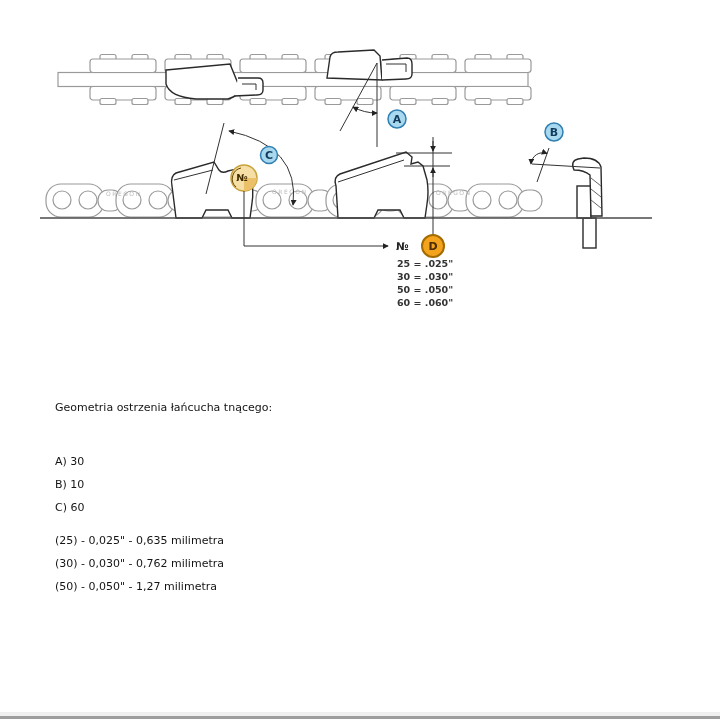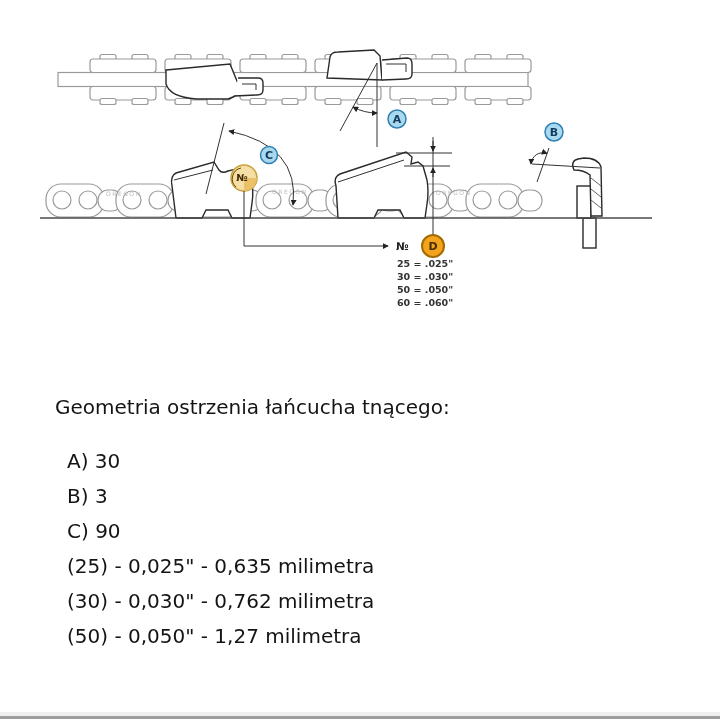--- a/index.html
+++ b/index.html
@@ -12,23 +12,23 @@
   .badge-letter-d{font-size:11px;font-weight:bold;fill:#4a2d00;text-anchor:middle;}
   .marker-letter{font-size:9.5px;font-weight:bold;fill:#3f2a00;text-anchor:middle;}
   .brand-text{font-size:6px;fill:#b9b9b9;letter-spacing:1.5px;}
   .gauge-text{font-size:9.5px;font-weight:600;fill:#333;}
   .no-label{font-size:10.5px;font-weight:bold;fill:#222;}
   .chain{fill:#fff;stroke:#9a9a9a;stroke-width:1.2;}
   .cutter{fill:#fff;stroke:#2a2a2a;stroke-width:1.4;}
   .thinline{stroke:#333;stroke-width:1;fill:none;}
   .ground{stroke:#4a4a4a;stroke-width:1.5;}
   .textblock{position:absolute;left:55px;top:396px;width:630px;
-    font-size:20px;line-height:23px;color:#141414;}
+    font-size:11px;line-height:23px;color:#141414;}
   .tb-title{margin:0 0 31px 0;}
-  .tb-line{margin:12px;}
+  .tb-line{margin:0;}
   .tb-gauges{margin-top:10px;}
   .bottom-strip-light{position:absolute;left:0;top:712px;width:720px;height:4px;background:#f0f0f0;}
   .bottom-strip-dark{position:absolute;left:0;top:716px;width:720px;height:3px;background:#9e9e9e;}
 </style>
 </head>
 <body>
 
 
 
 <svg width="720" height="340" viewBox="0 0 720 340">
@@ -168,22 +168,22 @@
       <text class="gauge-text" x="397" y="293">50 = .050"</text>
       <text class="gauge-text" x="397" y="306">60 = .060"</text>
     </g>
   </g>
 </svg>
 
 
 <div class="textblock">
   <p class="tb-title">Geometria ostrzenia łańcucha tnącego:</p>
   <p class="tb-line">A) 30</p>
-  <p class="tb-line">B) 3</p>
-  <p class="tb-line">C) 90</p>
+  <p class="tb-line">B) 10</p>
+  <p class="tb-line">C) 60</p>
   <div class="tb-gauges">
     <p class="tb-line">(25) - 0,025" - 0,635 milimetra</p>
     <p class="tb-line">(30) - 0,030" - 0,762 milimetra</p>
     <p class="tb-line">(50) - 0,050" - 1,27 milimetra</p>
   </div>
 </div>
 
 <div class="bottom-strip-light"></div>
 <div class="bottom-strip-dark"></div>
 

